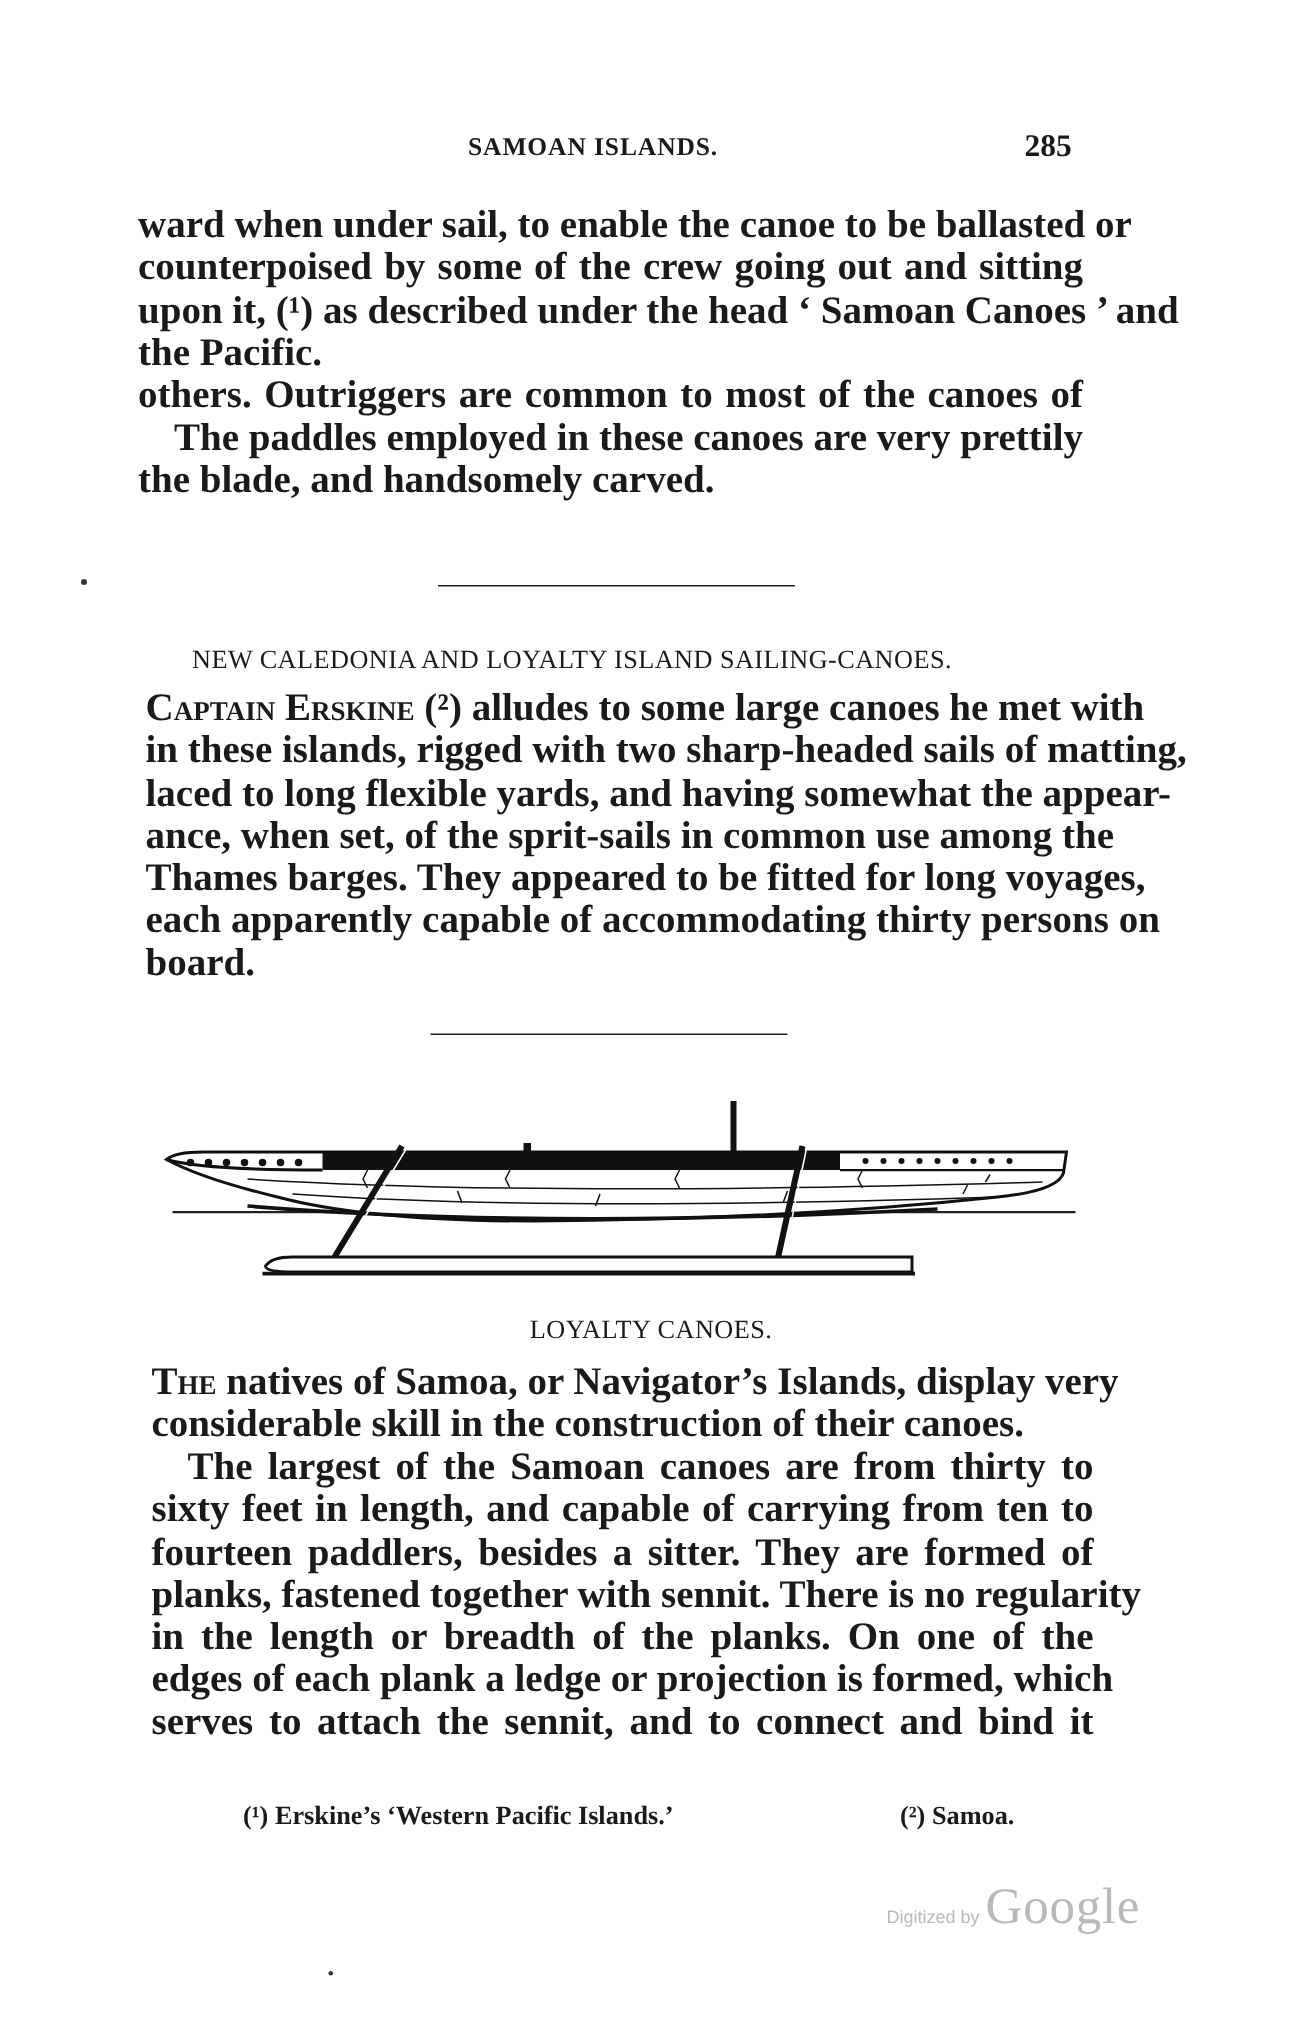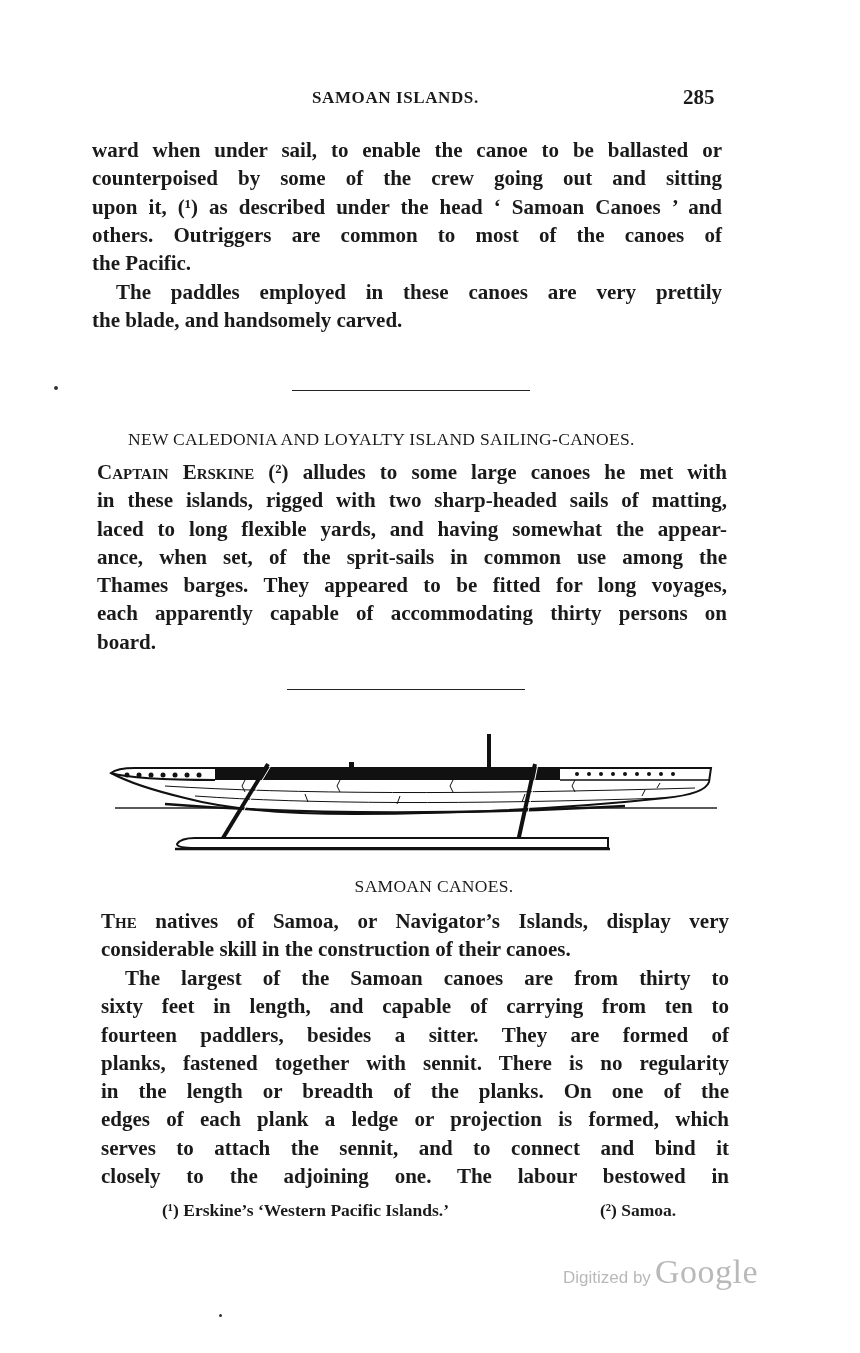--- a/index.html
+++ b/index.html
@@ -1,52 +1,52 @@
 <!DOCTYPE html>
 <html><head>
 <meta charset="utf-8">
 <style>
   html, body { margin: 0; padding: 0; background: #ffffff; }
   body { width: 860px; height: 1353px; position: relative; overflow: hidden;
          font-family: "Liberation Serif", "DejaVu Serif", serif; color: #1a1a1a; }
   .running-head { position: absolute; top: 88px; left: 0; width: 726px; height: 26px; }
   .running-title { position: absolute; left: 312px; top: 0; font-size: 17px; letter-spacing: 0.6px; font-weight: bold; }
   .page-number { position: absolute; left: 683px; top: -3px; font-size: 21px; font-weight: bold; }
-  .para { position: absolute; font-size: 21px; line-height: 28.3px; text-align: justify; font-weight: bold; }
+  .para { position: absolute; font-size: 26px; line-height: 28.3px; text-align: justify; font-weight: bold; }
   .para .line { display: block; text-align: justify; text-align-last: justify; white-space: nowrap; }
   .para .line.last { text-align-last: left; }
   .indent { padding-left: 24px; }
   .rule { position: absolute; height: 0; border-top: 1.5px solid #222; }
   .section-head { position: absolute; font-size: 17.5px; letter-spacing: 0.3px; white-space: nowrap; margin-left: 24px; }
   .sc { font-variant: small-caps; }
   .footnotes { position: absolute; top: 1200px; left: 162px; width: 520px; font-size: 17.5px; font-weight: bold; }
   .fn1 { position: absolute; left: 0; top: 0; white-space: nowrap; }
   .fn2 { position: absolute; left: 438px; top: 0; white-space: nowrap; }
   .digitized { position: absolute; left: 563px; top: 1253px; color: #b9b9b9; white-space: nowrap; }
-  .digitized .small { font-family: "Liberation Sans", sans-serif; font-size: 17px; }
+  .digitized .small { font-family: "Liberation Sans", sans-serif; font-size: 12px; margin-left: 28px; }
   .digitized .big { font-family: "Liberation Serif", serif; font-size: 34px; letter-spacing: 0.5px; }
   .speck { position: absolute; width: 4px; height: 4px; border-radius: 2px; background: #333; }
   .illustration { position: absolute; left: 105px; top: 728px; width: 620px; height: 130px; }
   .caption { position: absolute; top: 876px; left: 0; width: 860px; text-align: center; font-size: 17.5px; letter-spacing: 0.3px; }
   .caption span { position: relative; left: 4px; }
 </style>
 </head>
 <body>
 
 <div class="running-head">
   <span class="running-title">SAMOAN ISLANDS.</span>
   <span class="page-number">285</span>
 </div>
 
 <div class="para" style="left:92px; top:136px; width:630px;">
   <span class="line">ward when under sail, to enable the canoe to be ballasted or</span>
   <span class="line">counterpoised by some of the crew going out and sitting</span>
   <span class="line">upon it, (¹) as described under the head ‘ Samoan Canoes ’ and</span>
+  <span class="line last">the Pacific.</span>
   <span class="line">others.  Outriggers are common to most of the canoes of</span>
-  <span class="line last">the Pacific.</span>
 </div>
 
 <div class="para" style="left:92px; top:278px; width:630px;">
   <span class="line indent">The paddles employed in these canoes are very prettily</span>
   <span class="line last">the blade, and handsomely carved.</span>
 </div>
 
 <div class="rule" style="left:292px; top:390px; width:238px;"></div>
 <div class="speck" style="left:54px; top:386px;"></div>
 
@@ -121,36 +121,35 @@
     <path d="M163,36 L118,110" stroke="#111" stroke-width="4"></path>
     <path d="M167,36 L122,110" stroke="#fff" stroke-width="1"></path>
     <path d="M430,36 L412,118" stroke="#111" stroke-width="4"></path>
     <path d="M433,36 L416,118" stroke="#fff" stroke-width="1"></path>
 
     <path d="M72,116 Q76,110 90,110 L503,110 L503,120 L90,120 Q72,120 72,116 Z" fill="#fff" stroke="#111" stroke-width="2"></path>
     <line x1="70" y1="121" x2="505" y2="121" stroke="#111" stroke-width="2.5"></line>
   </svg>
 </div>
 
-<div class="caption"><span>SAMOAN CANOES.</span></div>
+<div class="caption"><span>LOYALTY CANOES.</span></div>
 
 <div class="para" style="left:101px; top:907px; width:628px;">
   <span class="line"><span class="sc">The</span><span> natives of Samoa, or Navigator’s Islands, display very</span></span>
   <span class="line last">considerable skill in the construction of their canoes.</span>
 </div>
 
 <div class="para" style="left:101px; top:964px; width:628px;">
   <span class="line indent">The largest of the Samoan canoes are from thirty to</span>
   <span class="line">sixty feet in length, and capable of carrying from ten to</span>
   <span class="line">fourteen paddlers, besides a sitter.  They are formed of</span>
   <span class="line">planks, fastened together with sennit.  There is no regularity</span>
   <span class="line">in the length or breadth of the planks.  On one of the</span>
   <span class="line">edges of each plank a ledge or projection is formed, which</span>
   <span class="line">serves to attach the sennit, and to connect and bind it</span>
-  <span class="line">closely to the adjoining one.  The labour bestowed in</span>
 </div>
 
 <div class="footnotes">
   <span class="fn1">(¹) Erskine’s ‘Western Pacific Islands.’</span>
   <span class="fn2">(²) Samoa.</span>
 </div>
 
 <div class="digitized">
   <span class="small">Digitized by</span>
   <span class="big">Google</span>

